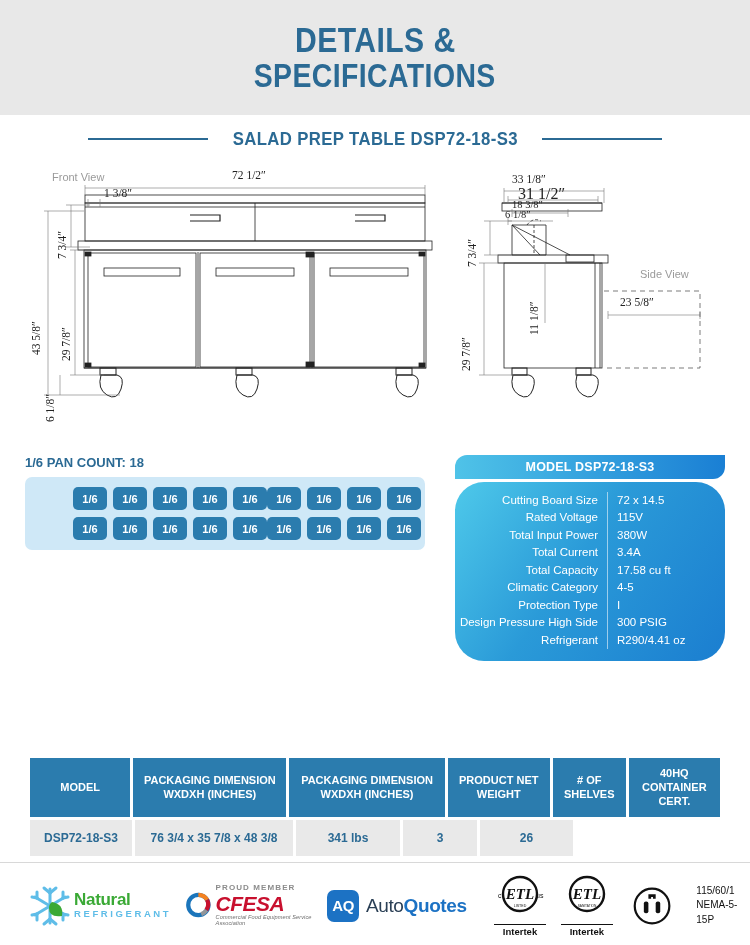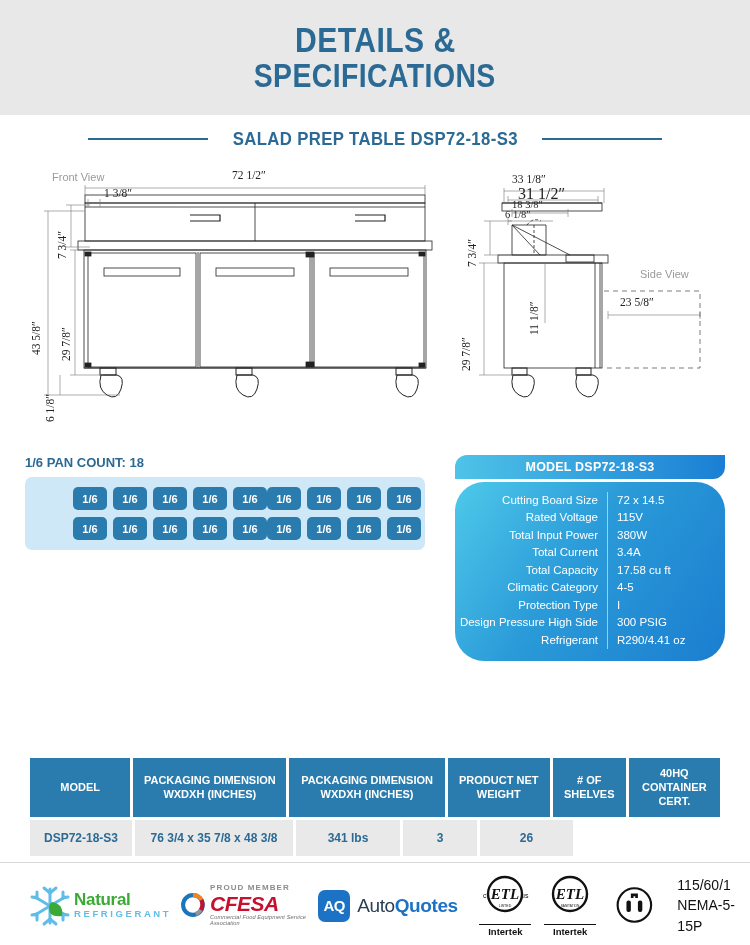--- a/index.html
+++ b/index.html
@@ -158,21 +158,21 @@
   .aq-text b { color: #1c72c4; }
 
   .etl-wrap { display: flex; flex-direction: column; align-items: center; }
   .etl-caption {
     font-size: 9.5px; font-weight: bold; color: #111;
     border-top: 1.6px solid #111; padding-top: 1px; margin-top: 10px;
     width: 52px; text-align: center;
   }
 
   .nema-text {
-    font-size: 14px; color: #111; line-height: 1.45; margin-left: 24px;
+    font-size: 10px; color: #111; line-height: 1.45; margin-left: 24px;
   }
 
   .divider-line { position: absolute; left: 0; width: 750px; height: 1px; background: #d8d8d8; }
 </style>
 </head>
 <body>
 
 <div class="header">
   <div class="header-l1">DETAILS &amp;</div>
   <div class="header-l2">SPECIFICATIONS</div>

